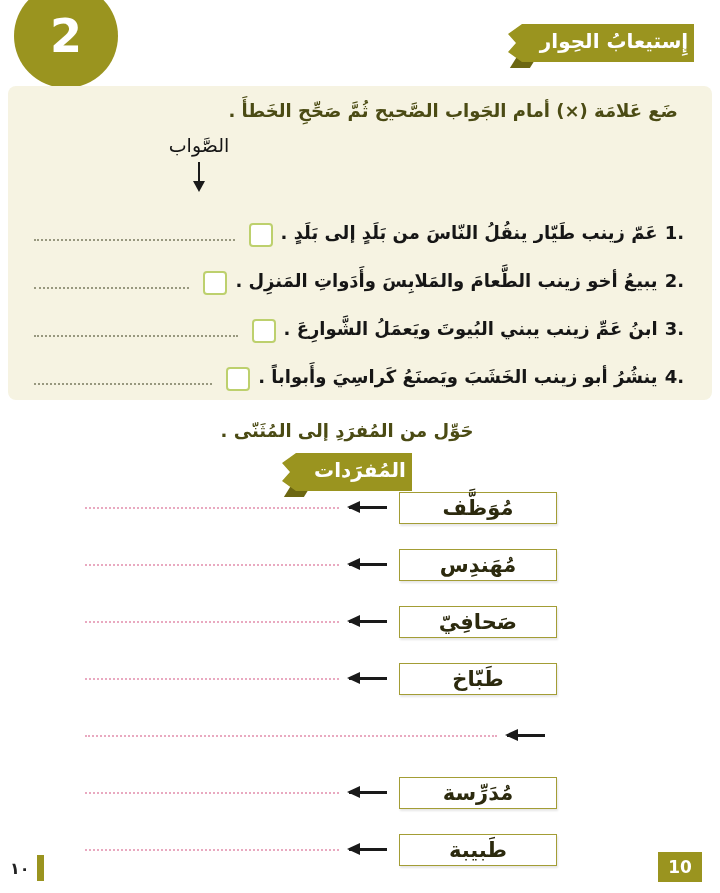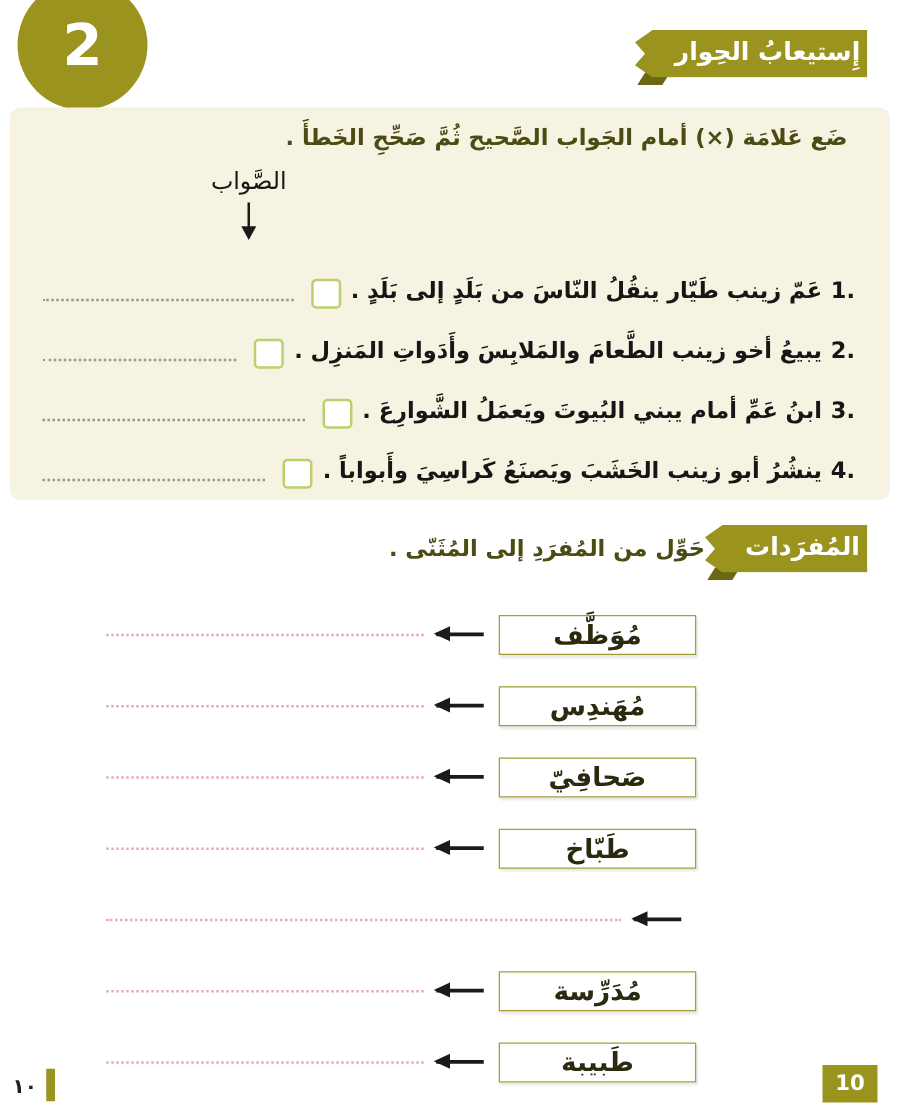--- a/index.html
+++ b/index.html
@@ -71,22 +71,23 @@
   }
   .sentence {
     direction:rtl; display:flex; align-items:baseline; gap:7px;
     color:#161616; font-size:18px; font-weight:bold; white-space:nowrap;
   }
   .sentence .num { direction:ltr; unicode-bidi:isolate; }
 
   
   .vocab-header {
     position:absolute; top:420px; left:0; right:0;
-    display:flex; justify-content:flex-end; align-items:center; gap:0;
+    display:flex; justify-content:flex-end; align-items:center; gap:12px;
     padding-right:26px;
+    flex-direction:column;
   }
   .instruction2 {
     direction:rtl; color:#4b4b14; font-size:18px; font-weight:bold;
   }
   .badge2-wrap { position:relative; }
 
   .word-rows { position:absolute; top:479px; left:0; right:0; }
   .word-row {
     display:flex; align-items:center; height:57px;
     padding-left:85px; padding-right:163px;
@@ -161,21 +162,21 @@
           <span class="num">2.</span>
           <span>يبيعُ أخو زينب الطَّعامَ والمَلابِسَ وأَدَواتِ المَنزِل .</span>
         </span>
       </div>
 
       <div class="item-row">
         <span class="gdots"></span>
         <span class="checkbox"></span>
         <span class="sentence">
           <span class="num">3.</span>
-          <span>ابنُ عَمِّ أمام يبني البُيوتَ ويَعمَلُ الشَّوارِعَ .</span>
+          <span>ابنُ عَمِّ زينب يبني البُيوتَ ويَعمَلُ الشَّوارِعَ .</span>
         </span>
       </div>
 
       <div class="item-row">
         <span class="gdots"></span>
         <span class="checkbox"></span>
         <span class="sentence">
           <span class="num">4.</span>
           <span>ينشُرُ أبو زينب الخَشَبَ ويَصنَعُ كَراسِيَ وأَبواباً .</span>
         </span>

